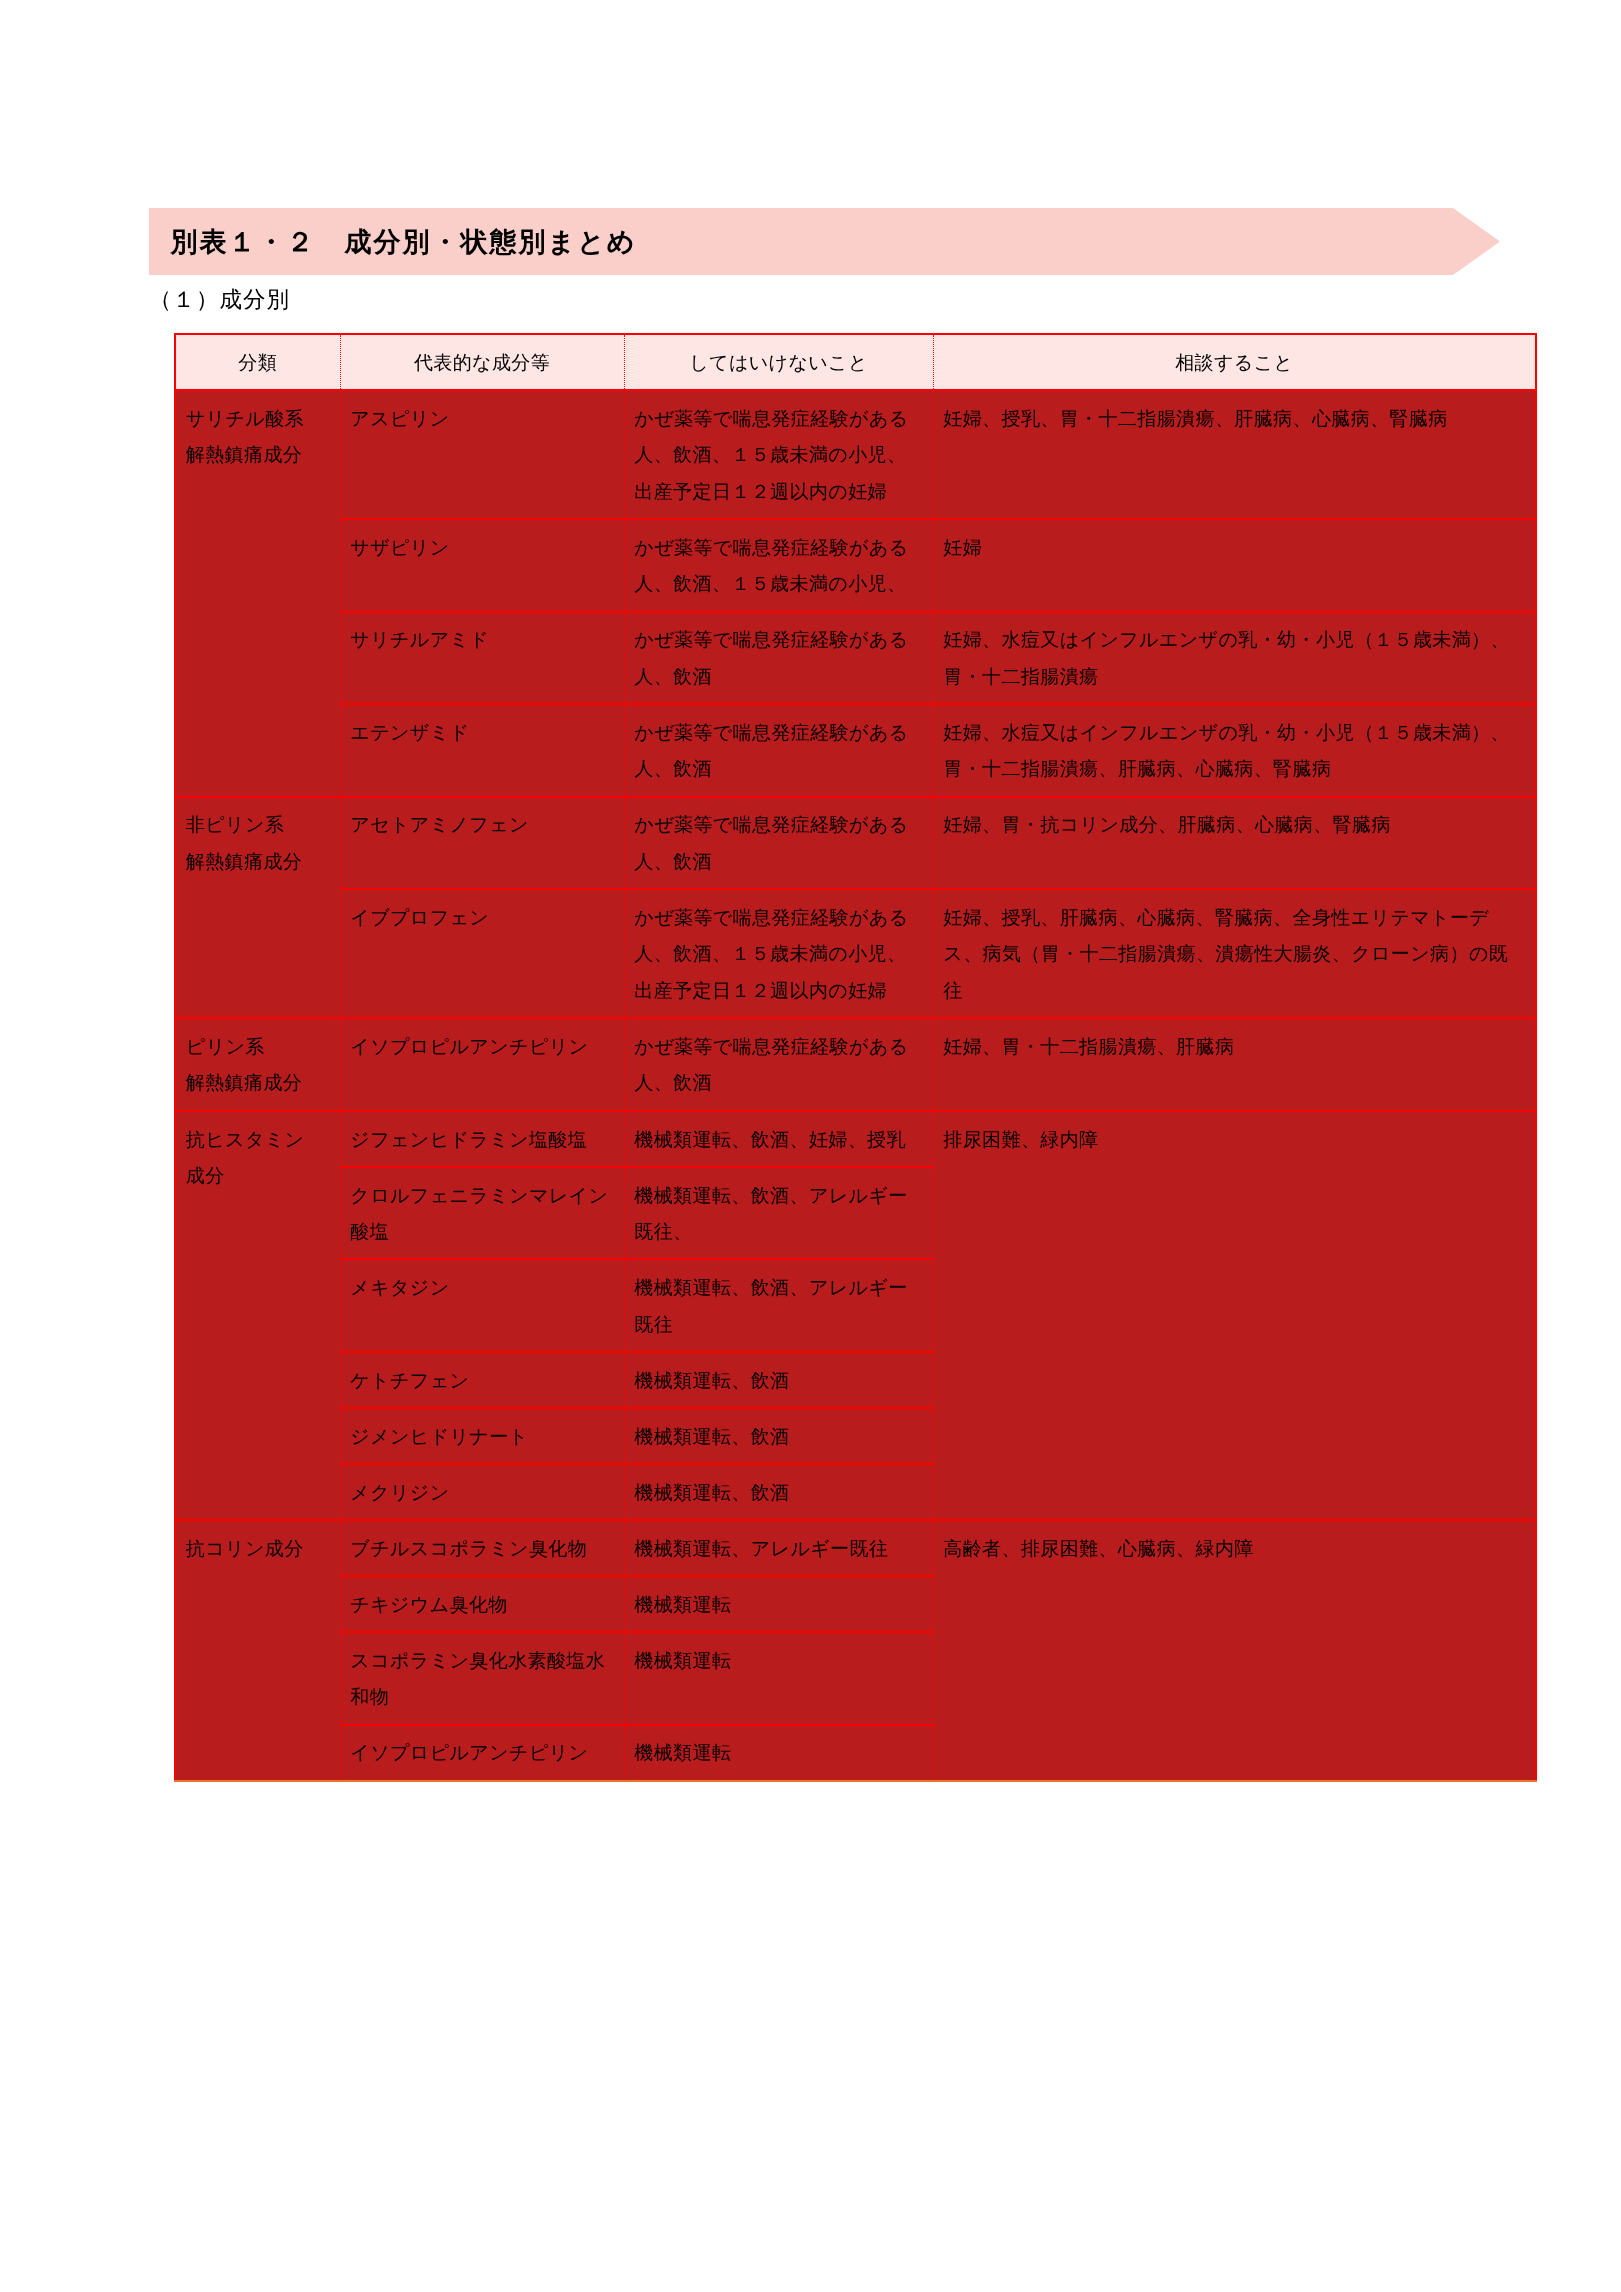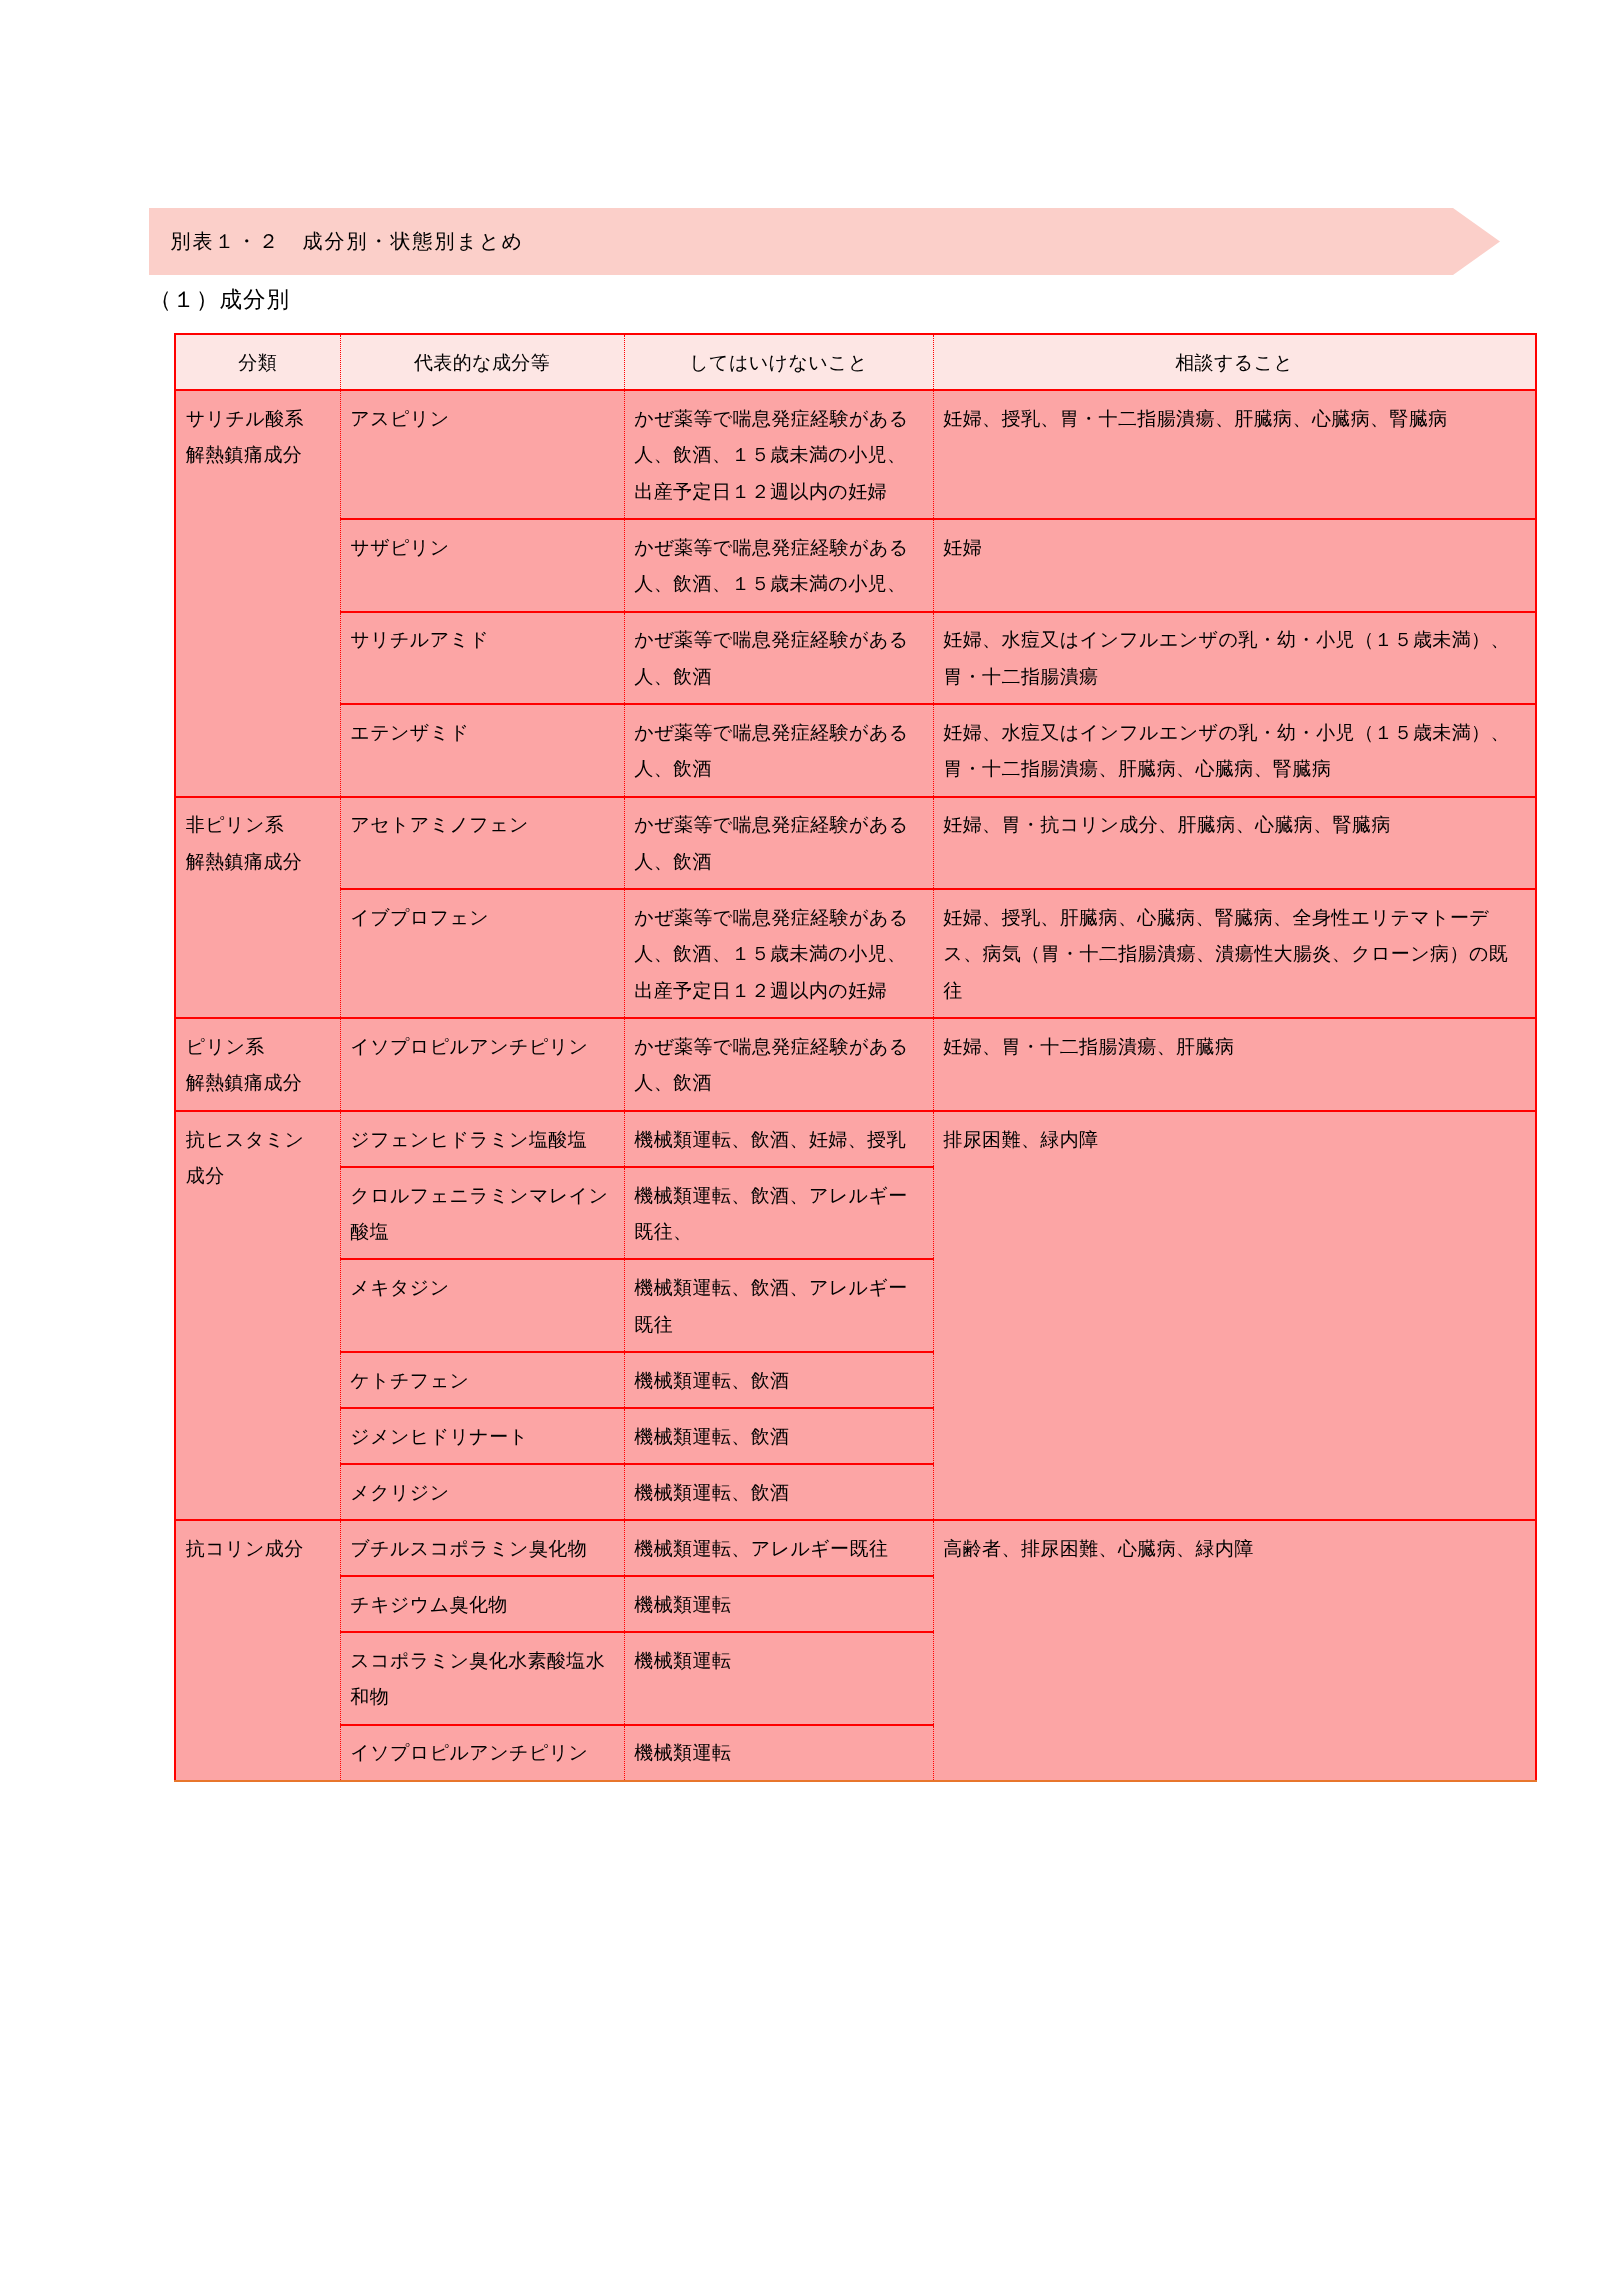--- a/index.html
+++ b/index.html
@@ -37,22 +37,22 @@
     background: #fbcfc9;
     -webkit-clip-path: polygon(0 0, calc(100% - 47px) 0, 100% 50%, calc(100% - 47px) 100%, 0 100%);
     clip-path: polygon(0 0, calc(100% - 47px) 0, 100% 50%, calc(100% - 47px) 100%, 0 100%);
   }
   .banner-title {
     position: absolute;
     left: 21.6px;
     top: 0;
     height: 86px;
     line-height: 67px;
-    font-size: 20px;
-    font-weight: normal;
+    font-size: 27px;
+    font-weight: bold;
     letter-spacing: 2px;
     white-space: nowrap;
   }
 
   
   .subheading {
     position: absolute;
     left: 149px;
     top: 284px;
     font-size: 22.5px;
@@ -76,21 +76,21 @@
     margin-left: 29px;
   }
   table.main td, table.main th {
     vertical-align: top;
     padding: 8.8px 9.8px 8.8px 9.8px;
     font-size: 19px;
     line-height: 1.92;
     font-weight: normal;
     letter-spacing: 0.4px;
     border: 1px dotted #ff0000;
-    background: #fca5a5;
+    background: #b91c1c;
   }
 
   
   col.c1 { width: 165px; }
   col.c2 { width: 284px; }
   col.c3 { width: 309px; }
   col.c4 { width: 603px; }
 
   
   thead th {

